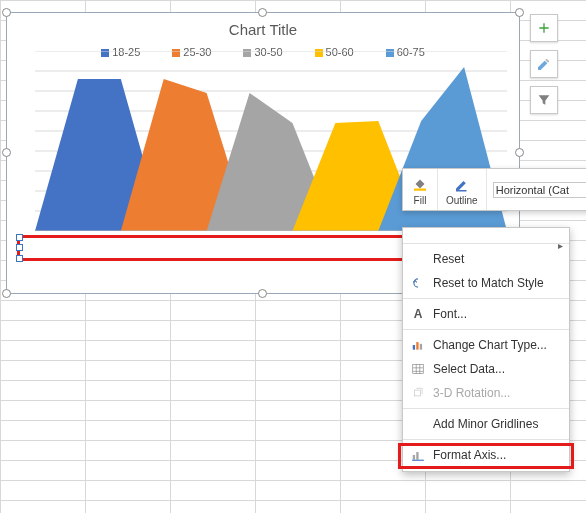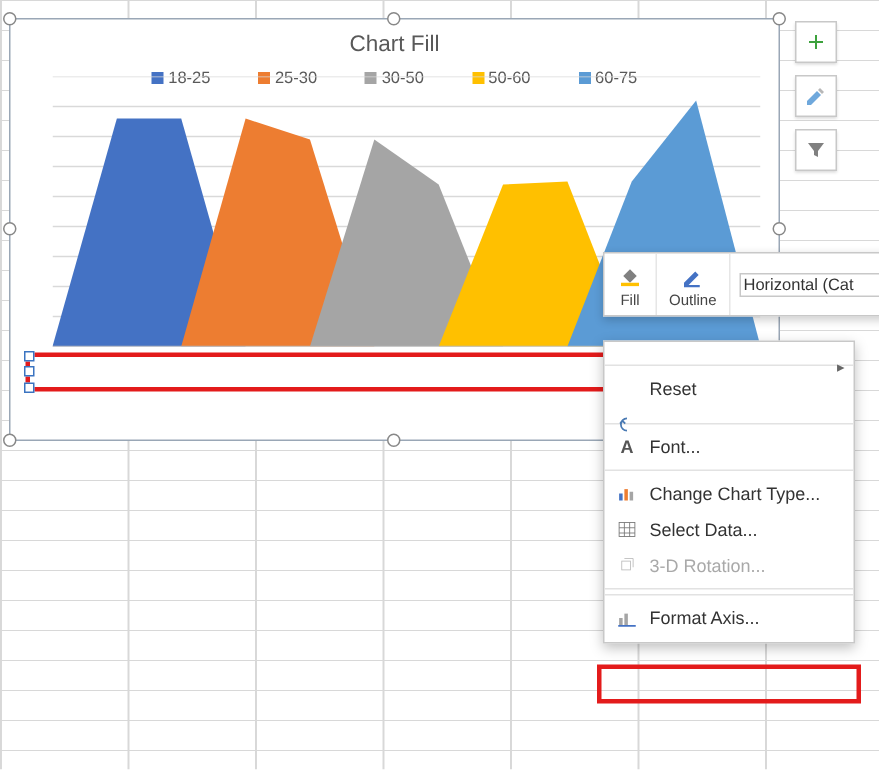--- a/index.html
+++ b/index.html
@@ -89,21 +89,21 @@
 <div class="chart-obj">
   <div class="sel-h tl"></div>
     <div class="sel-h tr"></div>
     <div class="sel-h bl"></div>
     <div class="sel-h br"></div>
   <div class="sel-h tm"></div>
     <div class="sel-h bm"></div>
     <div class="sel-h ml"></div>
     <div class="sel-h mr"></div>
 
-  <div class="chart-title">Chart Fill</div>
+  <div class="chart-title">Chart Title</div>
 
   <div class="plot">
     <svg id="chart-svg" viewBox="0 0 470 180" preserveAspectRatio="none">
       <g class="grid" id="ygrid">
           <line x1="0" x2="470" y1="180" y2="180"></line>
           <line x1="0" x2="470" y1="160" y2="160"></line>
           <line x1="0" x2="470" y1="140" y2="140"></line>
           <line x1="0" x2="470" y1="120" y2="120"></line>
           <line x1="0" x2="470" y1="100" y2="100"></line>
           <line x1="0" x2="470" y1="80" y2="80"></line>
@@ -213,20 +213,21 @@
   <div class="item">
       <span>Reset</span>
     </div>
   <div class="item">
     <span class="ic">
         <svg width="14" height="14" viewBox="0 0 24 24">
           <path d="M12 5a7 7 0 100 14 7 7 0 010-14z" fill="none" stroke="#4a7ab3" stroke-width="2"></path>
           <path d="M4 11l3-3 3 3" fill="none" stroke="#4a7ab3" stroke-width="2"></path>
         </svg>
       </span>
+    <span>Reset to Match Style</span>
   </div>
   <div class="sep"></div>
   <div class="item">
     <span class="ic">
         <span style="font-weight:bold;color:#555">A</span>
       </span>
     <span>Font...</span>
   </div>
   <div class="sep"></div>
   <div class="item">
@@ -251,20 +252,23 @@
   <div class="item disabled">
     <span class="ic">
         <svg width="14" height="14" viewBox="0 0 24 24">
           <rect x="6" y="7" width="10" height="10" fill="none" stroke="#bdbdbd"></rect>
           <path d="M9 4h10v10" fill="none" stroke="#bdbdbd"></path>
         </svg>
       </span>
     <span>3-D Rotation...</span>
   </div>
   <div class="sep"></div>
+  <div class="item">
+      <span>Add Minor Gridlines</span>
+    </div>
   <div class="sep"></div>
   <div class="item">
     <span class="ic">
         <svg width="14" height="14" viewBox="0 0 24 24">
           <rect x="3" y="12" width="4" height="8" fill="#a5a5a5"></rect>
           <rect x="9" y="7" width="4" height="13" fill="#a5a5a5"></rect>
           <path d="M2 21h20" stroke="#4472c4" stroke-width="2"></path>
         </svg>
       </span>
     <span>Format Axis...</span>

